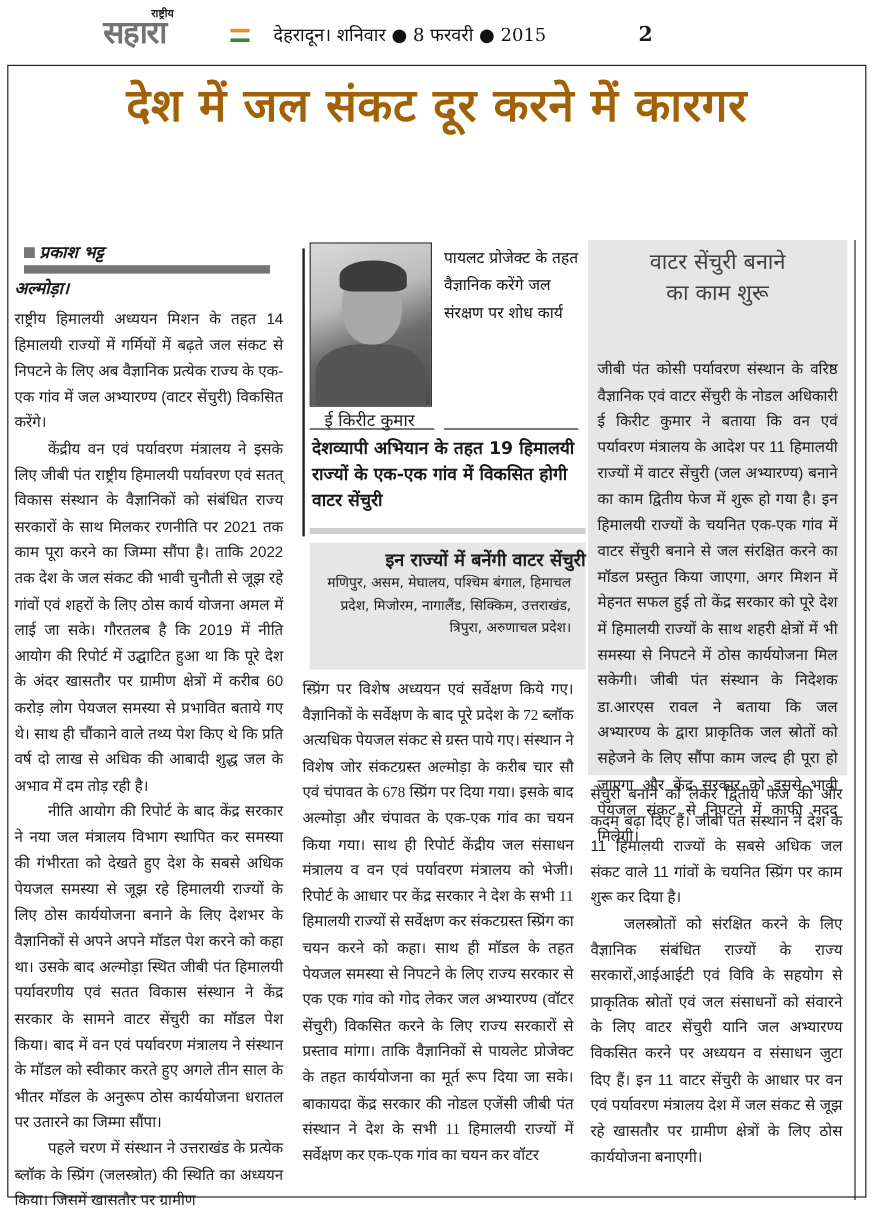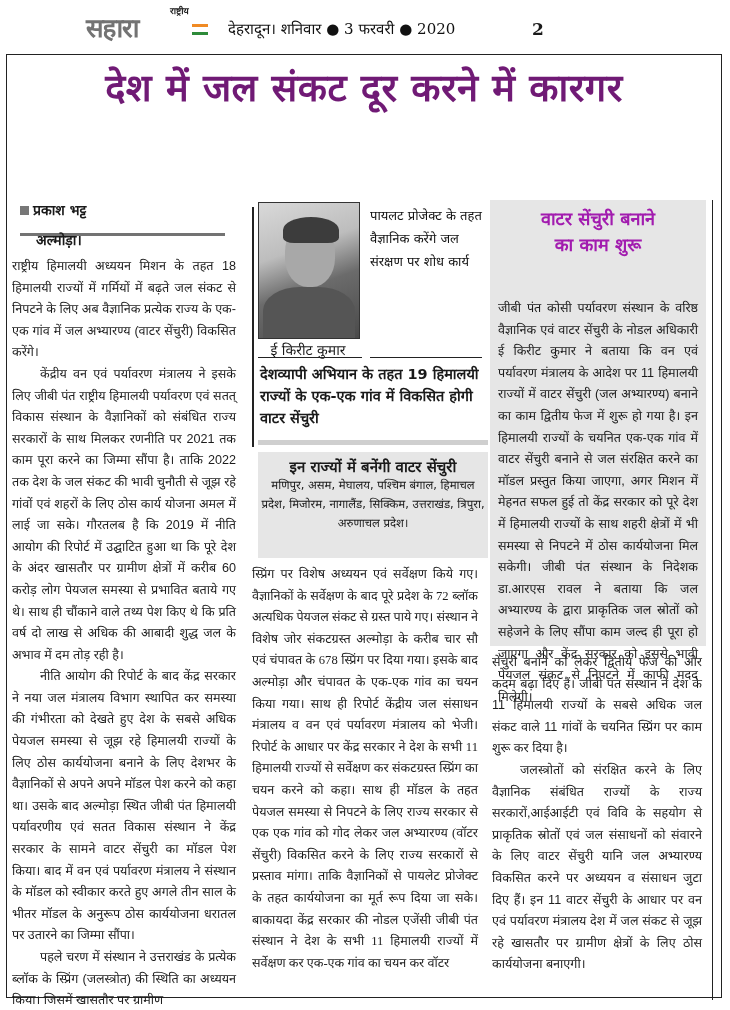--- a/index.html
+++ b/index.html
@@ -1,81 +1,81 @@
 <!DOCTYPE html>
 <html><head>
 <meta charset="utf-8">
 <style>
   html, body { margin:0; padding:0; background:#ffffff; }
   body { width:730px; height:1010px; position:relative; overflow:hidden; font-family:"DejaVu Sans", sans-serif; color:#1a1a1a; }
   .masthead { position:absolute; left:0; top:0; width:730px; height:44px; }
   .logo { position:absolute; left:86px; top:4px; width:132px; height:40px; }
-  .logo-small { position:absolute; left:40px; top:0; font-size:9px; font-weight:bold; color:#222;margin-left:44px; }
+  .logo-small { position:absolute; left:40px; top:0; font-size:9px; font-weight:bold; color:#222; }
   .logo-main { position:absolute; left:0; top:10px; font-size:26px; font-weight:bold; letter-spacing:-1px; color:#737373; line-height:28px; }
   .flag { position:absolute; left:106px; top:20px; width:16px; height:12px; }
   .flag span { display:block; height:3px; margin-bottom:1px; }
   .dateline { position:absolute; left:228px; top:18px; font-family:"DejaVu Serif", serif; font-size:15px; color:#111; white-space:nowrap; }
   .page-no { position:absolute; left:532px; top:19px; font-family:"DejaVu Serif", serif; font-size:17px; font-weight:bold; }
   .frame { position:absolute; left:6px; top:54px; width:716px; height:944px; border:1.5px solid #222; box-sizing:border-box; }
-  .headline { position:absolute; left:6px; top:60px; width:716px; text-align:center; font-family:"DejaVu Sans", sans-serif; font-weight:bold; font-size:38px; line-height:56px; letter-spacing:0.5px; color:#701a75; }
+  .headline { position:absolute; left:6px; top:60px; width:716px; text-align:center; font-family:"DejaVu Sans", sans-serif; font-weight:bold; font-size:38px; line-height:56px; letter-spacing:0.5px; color:#a16207; }
   .col { position:absolute; font-family:"Liberation Sans Narrow","Liberation Sans", sans-serif; font-size:12.6px; line-height:21.6px; text-align:justify; color:#1c1c1c; }
   .col p { margin:0; }
   .indent { text-indent:28px; }
-  .byline { position:absolute; left:20px; top:200px; width:205px; border-bottom:3px solid #737373; font-size:14px; font-weight:bold; padding-bottom:14px; }
+  .byline { position:absolute; left:20px; top:200px; width:205px; border-bottom:7px solid #737373; font-size:14px; font-weight:bold; padding-bottom:2px;font-style:italic; }
   .byline .sq { display:inline-block; width:9px; height:9px; background:#777; margin-right:4px; }
-  .place { position:absolute; left:36px; top:230px; font-size:14px; font-weight:bold; }
+  .place { position:absolute; left:12px; top:230px; font-size:14px; font-weight:bold;font-style:italic; }
   .vbar { position:absolute; left:252px; top:207px; width:2px; height:240px; background:#222; }
   .photo { position:absolute; left:258px; top:202px; width:100px; height:135px; border:1px solid #333; background:linear-gradient(160deg,#d9d9d9 0%,#bdbdbd 35%,#6b6b6b 60%,#4a4a4a 100%); overflow:hidden; }
   .face { position:absolute; left:26px; top:20px; width:50px; height:64px; border-radius:45%; background:#a8a8a8; }
   .hair { position:absolute; left:24px; top:14px; width:56px; height:26px; border-radius:50% 50% 20% 20%; background:#3c3c3c; }
   .body-shape { position:absolute; left:4px; top:84px; width:92px; height:60px; border-radius:40% 40% 0 0; background:#555; }
   .caption { position:absolute; left:258px; top:340px; width:100px; text-align:center; font-size:14px; }
   .cap-rule { position:absolute; left:258px; top:357px; width:104px; height:1px; background:#222; }
   .pull-quote { position:absolute; left:370px; top:204px; width:112px; font-size:13px; line-height:23px; color:#111; }
   .pq-rule { position:absolute; left:370px; top:357px; width:112px; height:1px; background:#222; }
   .subhead { position:absolute; left:260px; top:363px; width:225px; font-size:14.5px; line-height:22px; font-weight:bold; color:#1a1a1a; }
   .gray-rule { position:absolute; left:258px; top:440px; width:230px; height:5px; background:#cfcfcf; }
-  .states-box { position:absolute; left:258px; top:452px; width:230px; height:106px; background:#e6e6e6; text-align:center; }
+  .states-box { position:absolute; left:258px; top:452px; width:230px; height:106px; background:#e6e6e6; text-align:right; }
   .states-title { font-size:15px; font-weight:bold; margin-top:4px; }
-  .states-list { font-size:11.5px; line-height:19px; padding:0 1px; }
+  .states-list { font-size:11.5px; line-height:19px; padding:0 12px; }
   .sidebar { position:absolute; left:490px; top:200px; width:216px; height:446px; background:#e6e6e6; }
-  .sidebar-title { text-align:center; font-size:18px; line-height:26px; font-weight:bold; margin-top:6px; color:#a21caf; }
+  .sidebar-title { text-align:center; font-size:18px; line-height:26px; font-weight:normal; margin-top:6px; color:#404040; }
   .sidebar-body { position:absolute; left:8px; top:62px; width:200px; font-family:"Liberation Sans Narrow","Liberation Sans", sans-serif; font-size:12.6px; line-height:21.6px; text-align:justify;margin-top:36px; }
   .rv-rule { position:absolute; left:712px; top:200px; width:1px; height:800px; background:#222; }
 </style>
 </head>
 <body>
 
 <div class="masthead">
   <div class="logo">
     <span class="logo-small">राष्ट्रीय</span>
     <span class="logo-main">सहारा</span>
     <div class="flag">
       <span style="background:#f08a24"></span>
       <span style="background:#ffffff;border:0"></span>
       <span style="background:#2e8b3a"></span>
     </div>
   </div>
-  <div class="dateline">देहरादून। शनिवार ● 3 फरवरी ● 2020</div>
+  <div class="dateline">देहरादून। शनिवार ● 8 फरवरी ● 2015</div>
   <div class="page-no">2</div>
 </div>
 
 <div class="frame"></div>
 
 <div class="headline">
   <div>देश में जल संकट दूर करने में कारगर</div>
 </div>
 
 <div class="byline">
   <span class="sq"></span><span>प्रकाश भट्ट</span>
 </div>
 <div class="place">अल्मोड़ा।</div>
 
 <div class="col" style="left:12px; top:256px; width:224px;">
-  <p>राष्ट्रीय हिमालयी अध्ययन मिशन के तहत 18 हिमालयी राज्यों में गर्मियों में बढ़ते जल संकट से निपटने के लिए अब वैज्ञानिक प्रत्येक राज्य के एक-एक गांव में जल अभ्यारण्य (वाटर सेंचुरी) विकसित करेंगे।</p>
+  <p>राष्ट्रीय हिमालयी अध्ययन मिशन के तहत 14 हिमालयी राज्यों में गर्मियों में बढ़ते जल संकट से निपटने के लिए अब वैज्ञानिक प्रत्येक राज्य के एक-एक गांव में जल अभ्यारण्य (वाटर सेंचुरी) विकसित करेंगे।</p>
   <p class="indent">केंद्रीय वन एवं पर्यावरण मंत्रालय ने इसके लिए जीबी पंत राष्ट्रीय हिमालयी पर्यावरण एवं सतत् विकास संस्थान के वैज्ञानिकों को संबंधित राज्य सरकारों के साथ मिलकर रणनीति पर 2021 तक काम पूरा करने का जिम्मा सौंपा है। ताकि 2022 तक देश के जल संकट की भावी चुनौती से जूझ रहे गांवों एवं शहरों के लिए ठोस कार्य योजना अमल में लाई जा सके। गौरतलब है कि 2019 में नीति आयोग की रिपोर्ट में उद्घाटित हुआ था कि पूरे देश के अंदर खासतौर पर ग्रामीण क्षेत्रों में करीब 60 करोड़ लोग पेयजल समस्या से प्रभावित बताये गए थे। साथ ही चौंकाने वाले तथ्य पेश किए थे कि प्रति वर्ष दो लाख से अधिक की आबादी शुद्ध जल के अभाव में दम तोड़ रही है।</p>
   <p class="indent">नीति आयोग की रिपोर्ट के बाद केंद्र सरकार ने नया जल मंत्रालय विभाग स्थापित कर समस्या की गंभीरता को देखते हुए देश के सबसे अधिक पेयजल समस्या से जूझ रहे हिमालयी राज्यों के लिए ठोस कार्ययोजना बनाने के लिए देशभर के वैज्ञानिकों से अपने अपने मॉडल पेश करने को कहा था। उसके बाद अल्मोड़ा स्थित जीबी पंत हिमालयी पर्यावरणीय एवं सतत विकास संस्थान ने केंद्र सरकार के सामने वाटर सेंचुरी का मॉडल पेश किया। बाद में वन एवं पर्यावरण मंत्रालय ने संस्थान के मॉडल को स्वीकार करते हुए अगले तीन साल के भीतर मॉडल के अनुरूप ठोस कार्ययोजना धरातल पर उतारने का जिम्मा सौंपा।</p>
   <p class="indent">पहले चरण में संस्थान ने उत्तराखंड के प्रत्येक ब्लॉक के स्प्रिंग (जलस्त्रोत) की स्थिति का अध्ययन किया। जिसमें खासतौर पर ग्रामीण</p>
 </div>
 
 <div class="vbar"></div>
 
 <div class="photo">
   <div class="body-shape"></div>
   <div class="face"></div>

